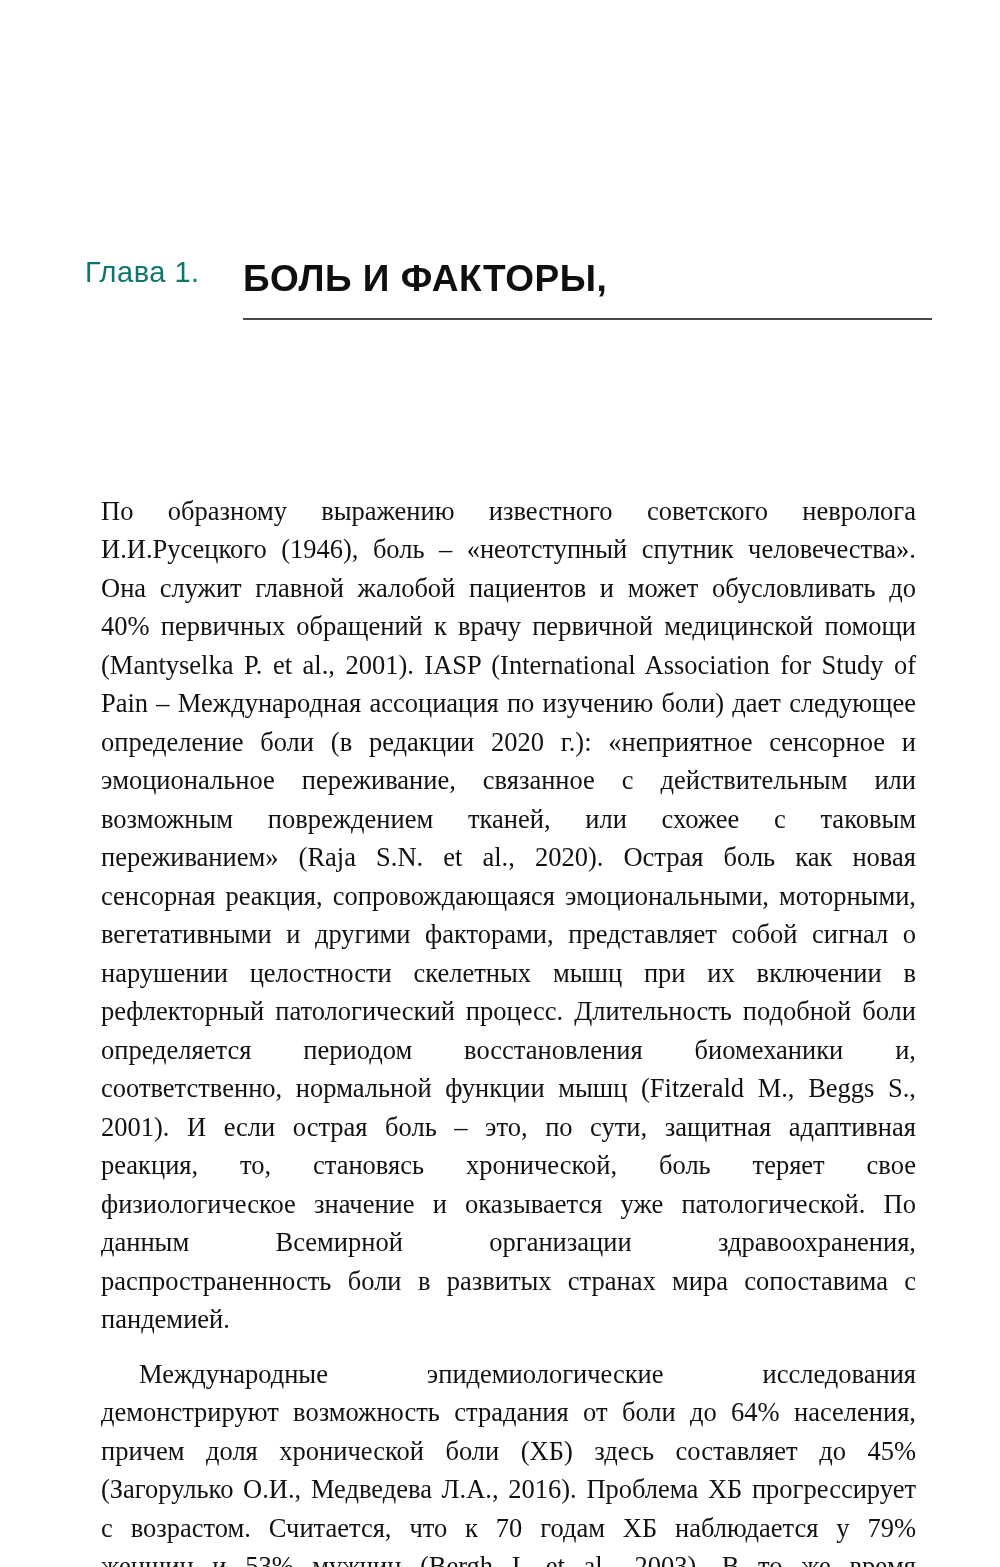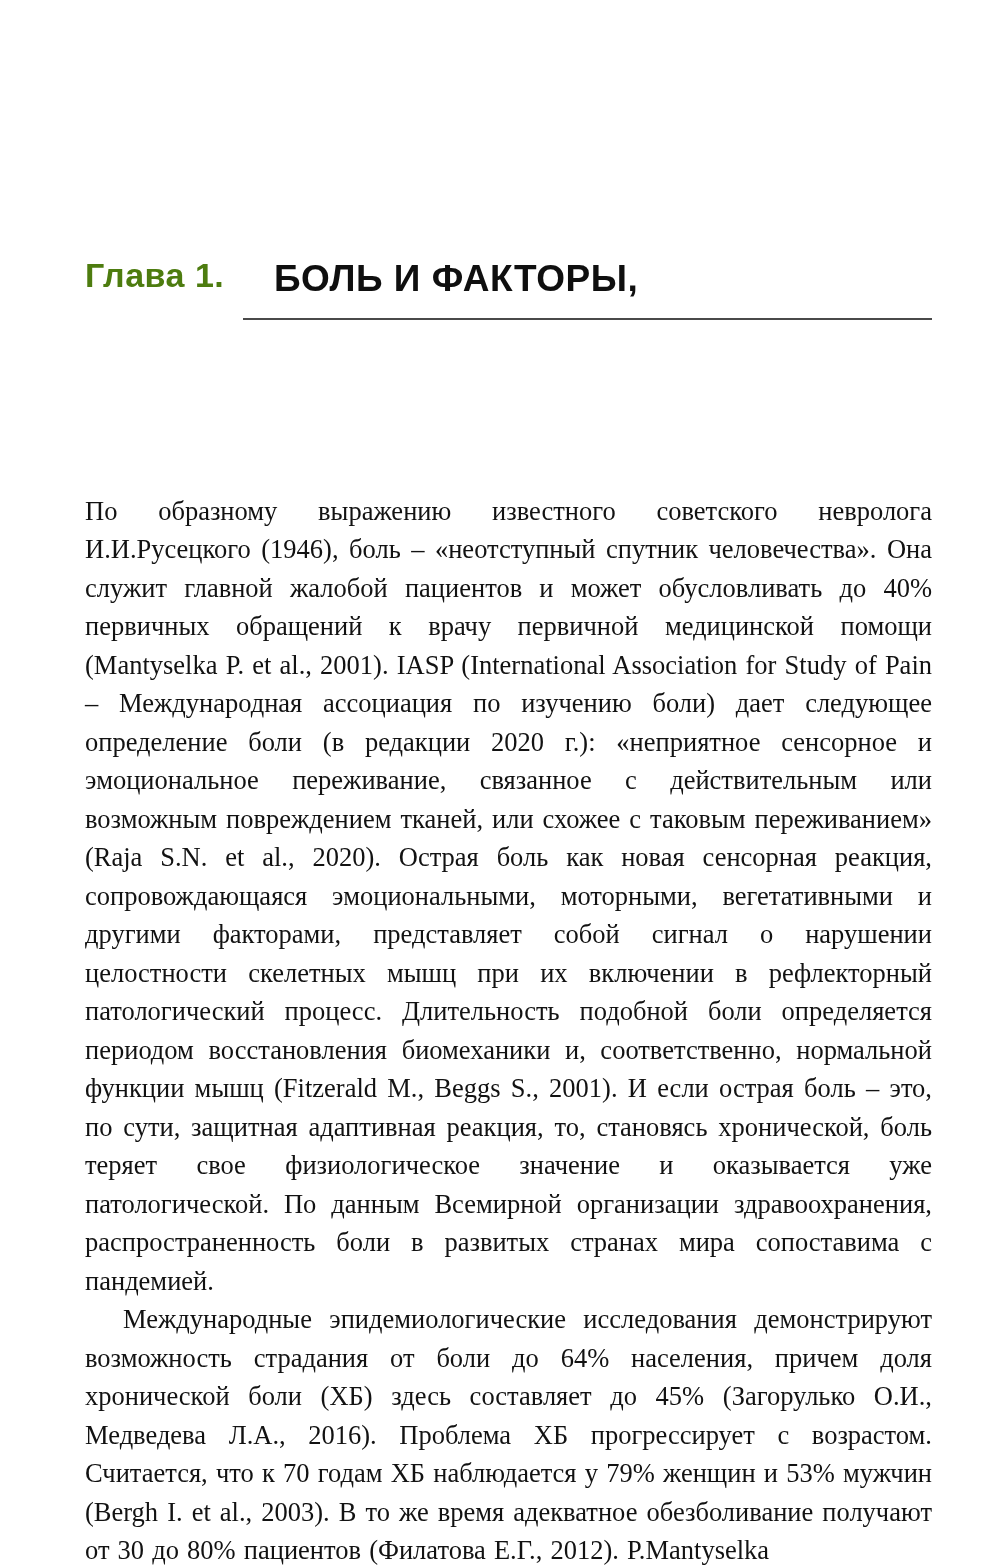--- a/index.html
+++ b/index.html
@@ -21,54 +21,53 @@
     height: 1567px;
     padding: 0 68px 0 85px;
   }
   .chapter-heading {
     margin-top: 253px;
     display: flex;
     align-items: flex-start;
   }
   .chapter-label {
     font-family: "Liberation Sans", sans-serif;
-    font-weight: 700;
-    font-size: 34px;
+    font-weight: 400;
+    font-size: 29px;
     line-height: 1.1;
-    color: #4d7c0f;
+    color: #0f766e;
     width: 158px;
     flex: 0 0 158px;
     padding-top: 4px;
     letter-spacing: 0.5px;
   }
   .chapter-title {
     flex: 1 1 auto;
     font-family: "Liberation Sans", sans-serif;
     font-weight: 700;
     font-size: 37px;
     line-height: 1.42;
     letter-spacing: 0.5px;
     color: #0f0f0f;
     border-bottom: 2px solid #4a4a4a;
     padding-bottom: 12px;
   }
   .chapter-title .title-line {
     display: block;
-    margin-left: 31px;
   }
   .body-text {
     margin-top: 172px;
     font-size: 26.5px;
     line-height: 38.5px;
     text-align: justify;
     word-spacing: 1.5px;
     color: #121212;
   }
   .body-text p {
-    margin: 0;
+    margin: 16px;
     padding: 0;
   }
   .body-text p.indented {
     text-indent: 38px;
   }
 </style>
 </head>
 <body>
 
 <div class="page">

